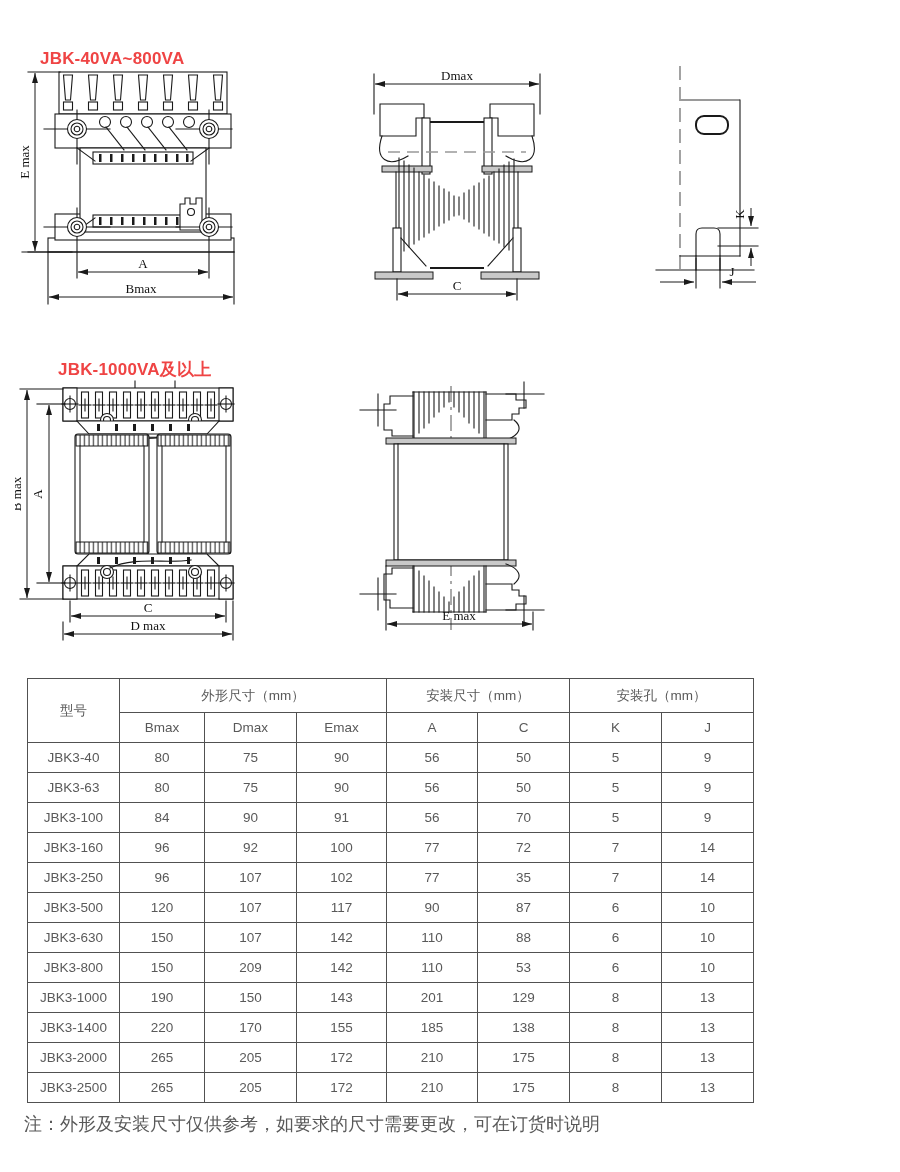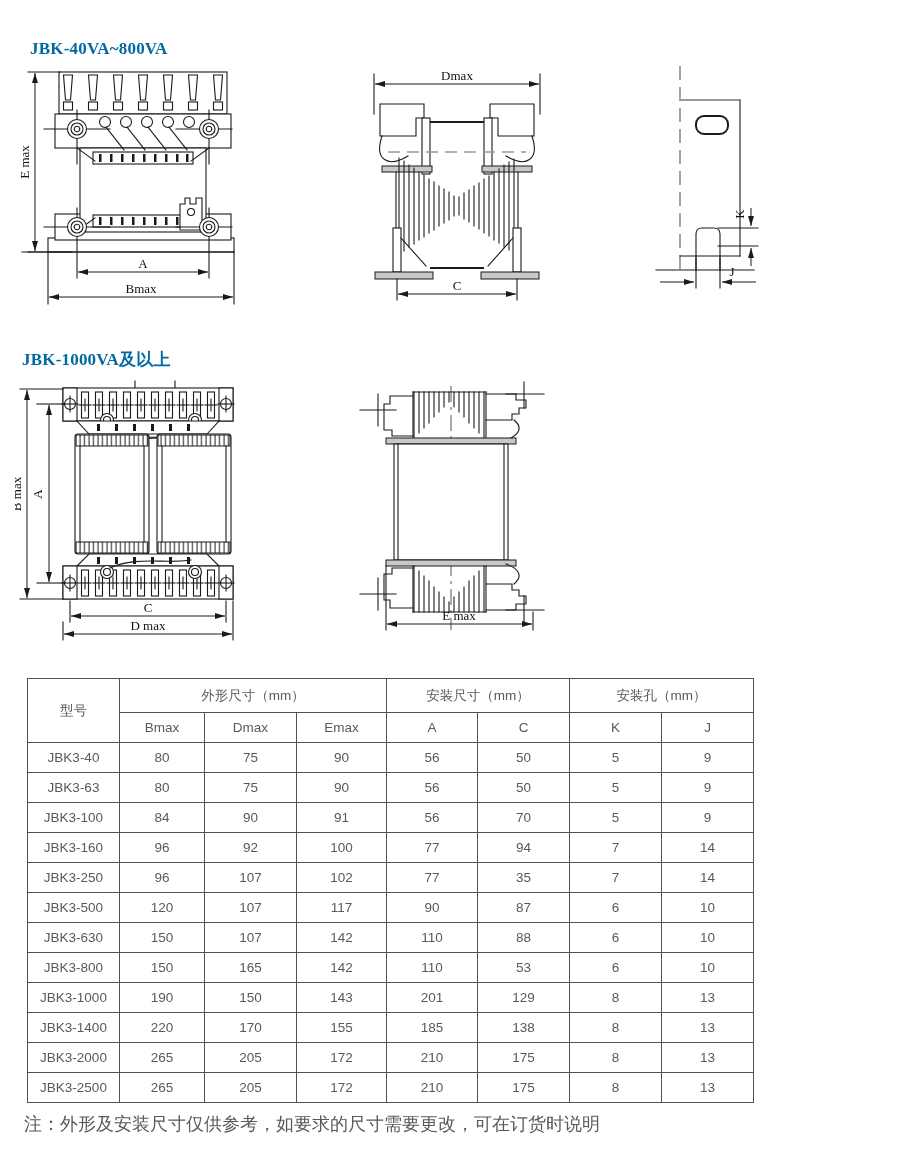--- a/index.html
+++ b/index.html
@@ -1,18 +1,18 @@
 <!DOCTYPE html>
 <html><head>
 <meta charset="utf-8">
 <style>
   html,body{margin:0;padding:0;background:#fff;}
   body{width:900px;height:1172px;position:relative;font-family:"Liberation Sans",sans-serif;overflow:hidden;}
   .abs{position:absolute;}
-  .title{font-size:17px;font-weight:bold;color:#0369a1;margin:6px;letter-spacing:.2px;font-family:Liberation Serif, serif;}
+  .title{font-size:17px;font-weight:bold;color:#ef4444;margin:16px;letter-spacing:.2px;}
   
   .ln{stroke:#1a1a1a;stroke-width:1.1;fill:none;stroke-linecap:square;}
   .thick{stroke:#1a1a1a;stroke-width:2.2;fill:none;}
   .fillw{fill:#fff;stroke:#1a1a1a;stroke-width:1.1;}
   .gray{fill:#c9c9c9;stroke:#1a1a1a;stroke-width:1;}
   .grayln{stroke:#999;stroke-width:1.4;fill:none;}
   .dim{stroke:#1a1a1a;stroke-width:1;fill:none;}
   .tick{fill:#1a1a1a;}
   text.dimlabel{font-family:"Liberation Serif",serif;font-size:13px;fill:#111;}
   
@@ -241,21 +241,21 @@
   </g>
   <g>
     <line x1="44" y1="198" x2="44" y2="228" class="ln"></line>
     <line x1="68" y1="198" x2="68" y2="228" class="ln"></line>
     <line x1="8" y1="222" x2="42" y2="222" class="dim" marker-end="url(#a3)"></line>
     <line x1="104" y1="222" x2="70" y2="222" class="dim" marker-end="url(#a3)"></line>
     <text class="dimlabel" x="80" y="216" text-anchor="middle">J</text>
   </g>
 </svg>
 
-<h2 class="title abs" style="left:16px;top:342px;">JBK-1000VA及以上</h2>
+<h2 class="title abs" style="left:42px;top:342px;">JBK-1000VA及以上</h2>
 
 <svg class="abs" style="left:15px;top:376px;" width="230" height="270" viewBox="0 0 230 270">
   <defs>
     <marker id="a4" markerWidth="11" markerHeight="8" refX="10" refY="3" orient="auto-start-reverse" markerUnits="userSpaceOnUse">
         <path d="M0,0 L10,3 L0,6 Z" fill="#1a1a1a"></path>
       </marker>
     <g id="d4p">
         <rect x="-3.5" y="0" width="7" height="26" class="fillw"></rect>
         <line x1="-6" y1="13" x2="6" y2="13" class="ln"></line>
         <line x1="0" y1="7" x2="0" y2="19" class="ln"></line>
@@ -527,21 +527,21 @@
         <td>70</td>
         <td>5</td>
         <td>9</td>
       </tr>
       <tr>
         <td>JBK3-160</td>
         <td>96</td>
         <td>92</td>
         <td>100</td>
         <td>77</td>
-        <td>94</td>
+        <td>72</td>
         <td>7</td>
         <td>14</td>
       </tr>
       <tr>
         <td>JBK3-250</td>
         <td>96</td>
         <td>107</td>
         <td>102</td>
         <td>77</td>
         <td>35</td>
@@ -564,21 +564,21 @@
         <td>107</td>
         <td>142</td>
         <td>110</td>
         <td>88</td>
         <td>6</td>
         <td>10</td>
       </tr>
       <tr>
         <td>JBK3-800</td>
         <td>150</td>
-        <td>165</td>
+        <td>209</td>
         <td>142</td>
         <td>110</td>
         <td>53</td>
         <td>6</td>
         <td>10</td>
       </tr>
       <tr>
         <td>JBK3-1000</td>
         <td>190</td>
         <td>150</td>

